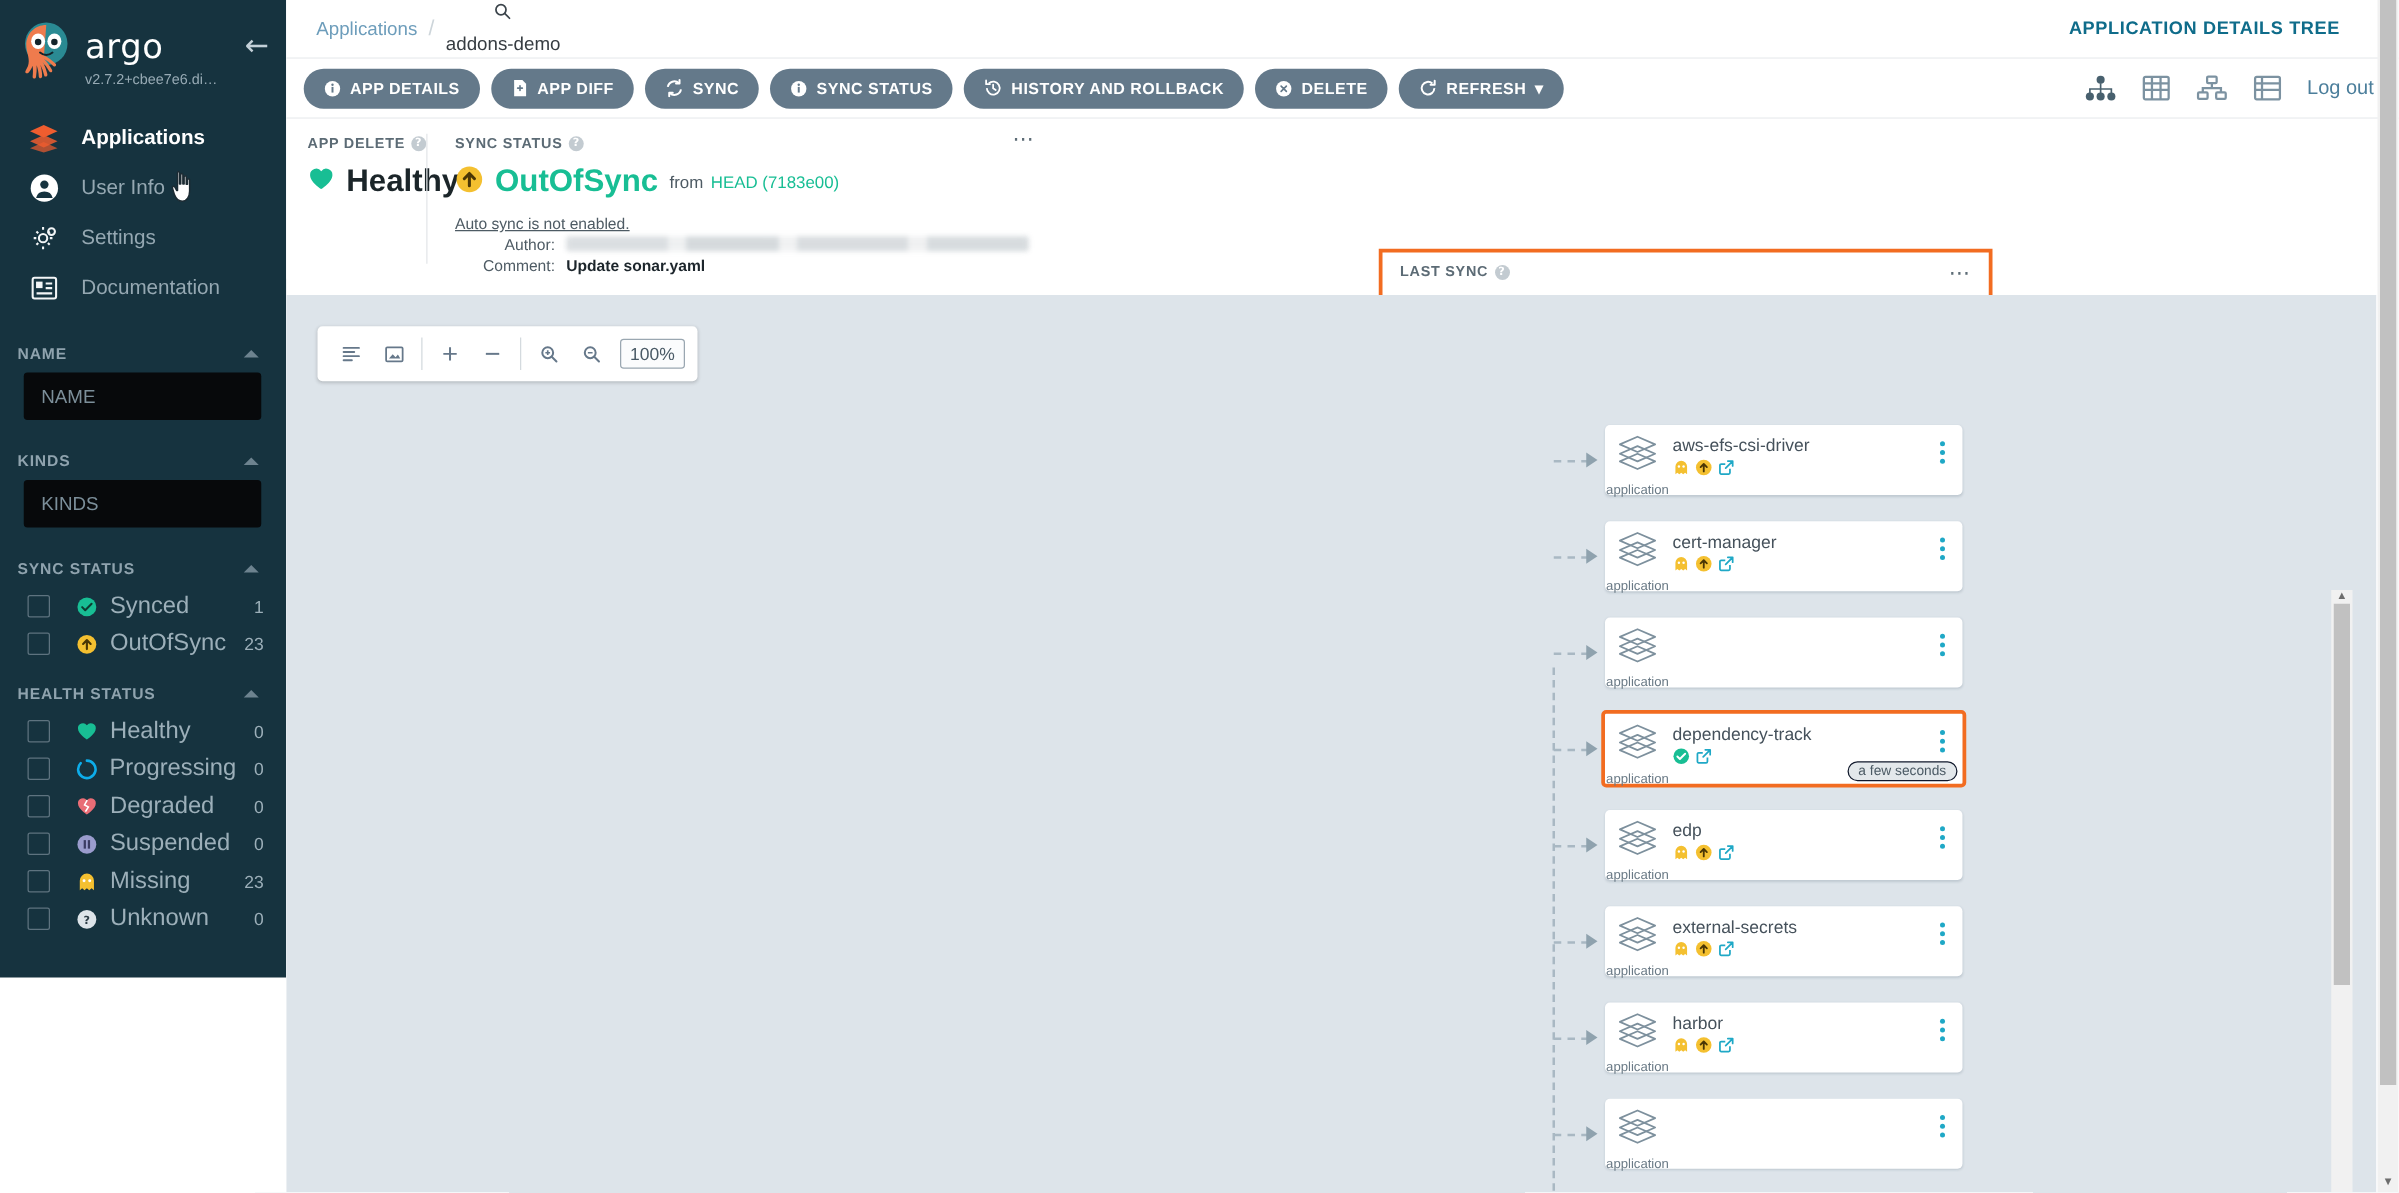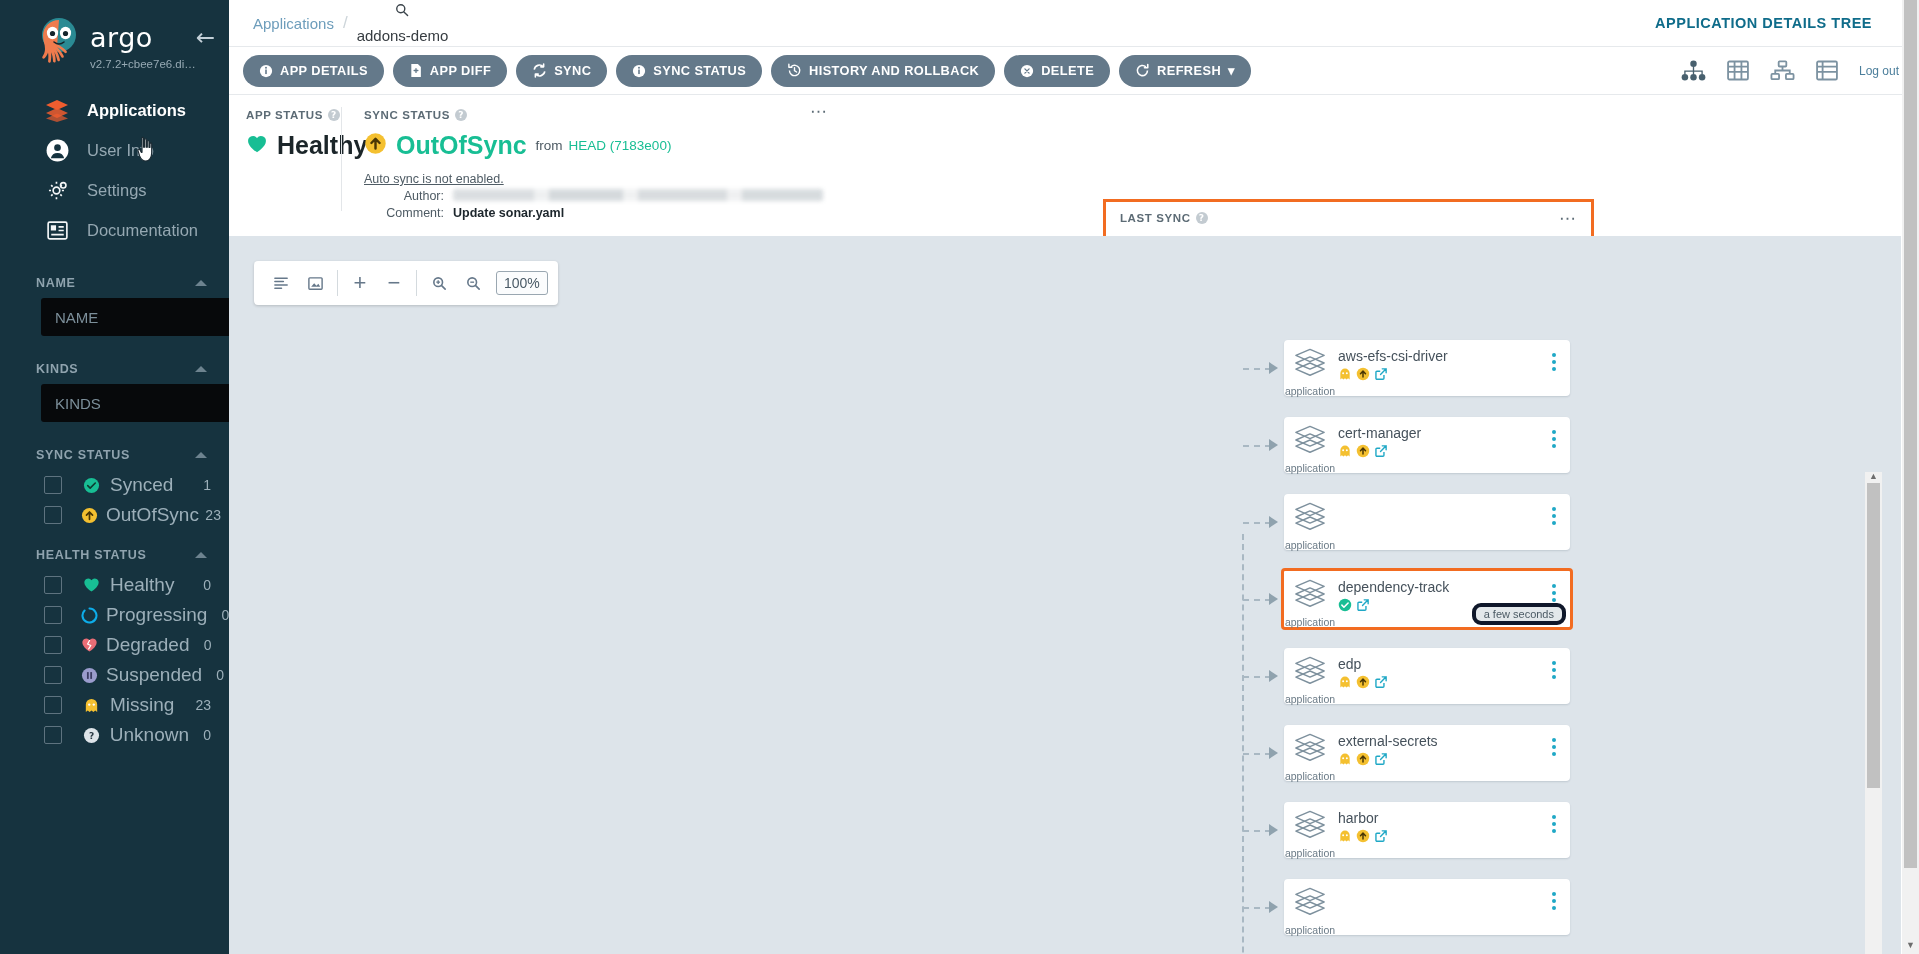--- a/index.html
+++ b/index.html
@@ -6,26 +6,25 @@
   html, body {
     width: 1919px; height: 954px;
     overflow: hidden;
     font-family: "Liberation Sans", sans-serif;
     background: #fff;
   }
   #app { position: relative; width: 1919px; height: 954px; display: flex; }
 
   
   .sidebar {
-    width: 229px; flex: 0 0 229px; height: 954px;
+    width: 229px; flex: 0 0 229px; height: 782px;
     background: #16333f;
     color: #b7c7cf;
     position: relative;
     overflow: hidden;
-    padding-left: 22px;
   }
   .sb-brand { display: flex; align-items: flex-start; padding: 16px 14px 4px 12px; }
   .sb-logo { width: 50px; height: 54px; flex: 0 0 50px; position: relative; }
   .sb-brand-text { margin-left: 6px; padding-top: 8px; flex: 1; }
   .argo-word {
     font-size: 27px; letter-spacing: .5px; color: #fff; font-weight: 400;
     font-family: "DejaVu Sans", sans-serif; line-height: 1;
   }
   .argo-ver { font-size: 11.5px; color: #97aab4; margin-top: 7px; white-space: nowrap; }
   .sb-collapse {
@@ -96,21 +95,21 @@
   .btn {
     height: 32px; border-radius: 16px; background: #64798a; color: #fff;
     display: inline-flex; align-items: center; gap: 7px;
     padding: 0 16px; font-size: 12.8px; font-weight: bold; letter-spacing: .4px;
     cursor: pointer; border: none; white-space: nowrap;
     font-family: "Liberation Sans", sans-serif;
   }
   .btn .bico { display: flex; align-items: center; }
   .viewicons { margin-left: auto; display: flex; align-items: center; gap: 20px; padding-right: 20px; }
   .viewicon { cursor: pointer; display: flex; align-items: center; }
-  .logout { color: #4b7e9b; font-size: 12px; cursor: pointer; }
+  .logout { color: #4b7e9b; font-size: 16px; cursor: pointer; }
 
   
   .statusrow { display: flex; align-items: stretch; height: 128px; background: #fff; position: relative; }
   .st-apphealth { width: 112px; flex: 0 0 112px; padding: 14px 0 0 17px; }
   .st-divider { width: 1px; background: #e3e6e9; margin: 12px 0; }
   .st-sync { flex: 0 0 500px; padding: 14px 14px 0 22px; position: relative; }
   .st-label { font-size: 11.5px; font-weight: bold; letter-spacing: .6px; color: #5c6b75; display: flex; align-items: center; gap: 5px; }
   .qmark {
     width: 12px; height: 12px; border-radius: 50%; background: #c3cbd1; color: #fff;
     font-size: 9px; display: inline-flex; align-items: center; justify-content: center;
@@ -173,21 +172,21 @@
   .node-kind { font-size: 10.5px; color: #6a7a86; margin-top: 2px; white-space: nowrap; }
   .node-body { flex: 1; padding-left: 2px; }
   .node-name { font-size: 14px; color: #45515b; margin-top: 1px; }
   .node-badges { display: flex; align-items: center; gap: 4px; margin-top: 3px; }
   .node-menu {
     position: absolute; right: 14px; top: 13px; display: flex; flex-direction: column; gap: 3px; cursor: pointer;
   }
   .node-menu i { width: 4px; height: 4px; border-radius: 50%; background: #1fa8c6; display: block; }
   .node-timer {
     position: absolute; right: 4px; bottom: 2px;
-    background: #e3e8eb; border: 4px solid #0f172a; border-radius: 9px;
+    background: #e3e8eb; border: 1px solid #0f172a; border-radius: 9px;
     font-size: 11px; color: #4b5a64; padding: 1px 8px;
   }
   .connector { position: absolute; height: 0; border-top: 2px dashed #a9b8c3; }
   .arrowhead {
     position: absolute; width: 0; height: 0;
     border-top: 6px solid transparent; border-bottom: 6px solid transparent;
     border-left: 9px solid #8fa2ae;
   }
 
   
@@ -512,21 +511,21 @@
           </svg>
         </span>
         <span class="logout">Log out</span>
       </div>
     </div>
 
     <div class="statusrow">
 
       <div class="st-apphealth">
         <div class="st-label">
-          <span>APP STATUS</span>
+          <span>APP DELETE</span>
           <span class="qmark">?</span>
         </div>
         <div class="st-big">
           <span>
             <svg width="22" height="20" viewBox="0 0 18 17">
                 <path d="M9 15.5S1.4 10.8 1.4 5.9A4.2 4.2 0 0 1 9 3.4a4.2 4.2 0 0 1 7.6 2.5C16.6 10.8 9 15.5 9 15.5z" fill="#18be94"></path>
               </svg>
           </span>
           <span class="txt healthy-txt">Healthy</span>
         </div>

